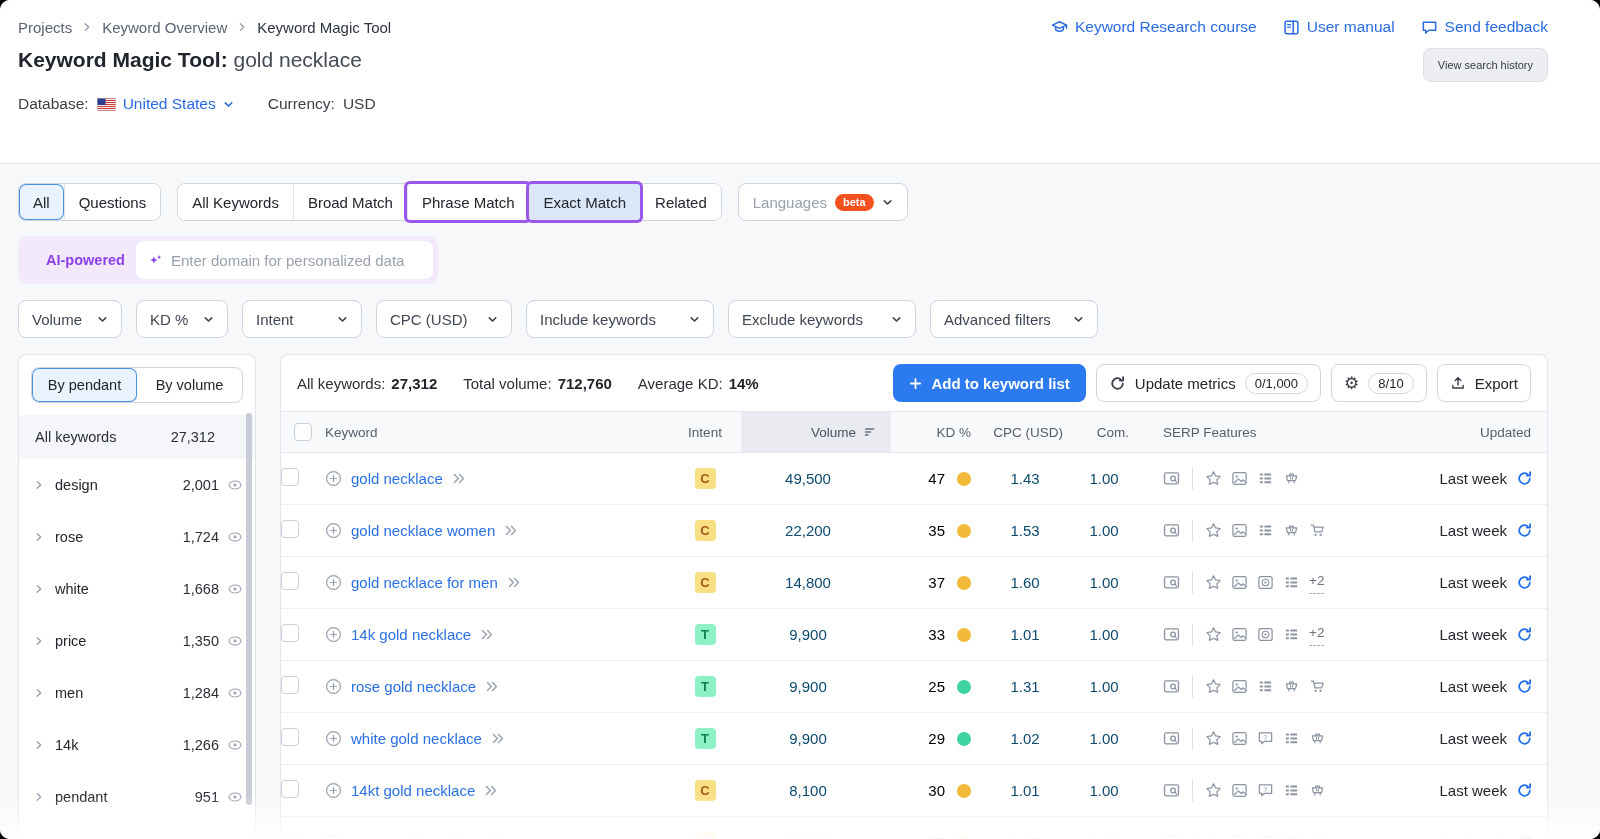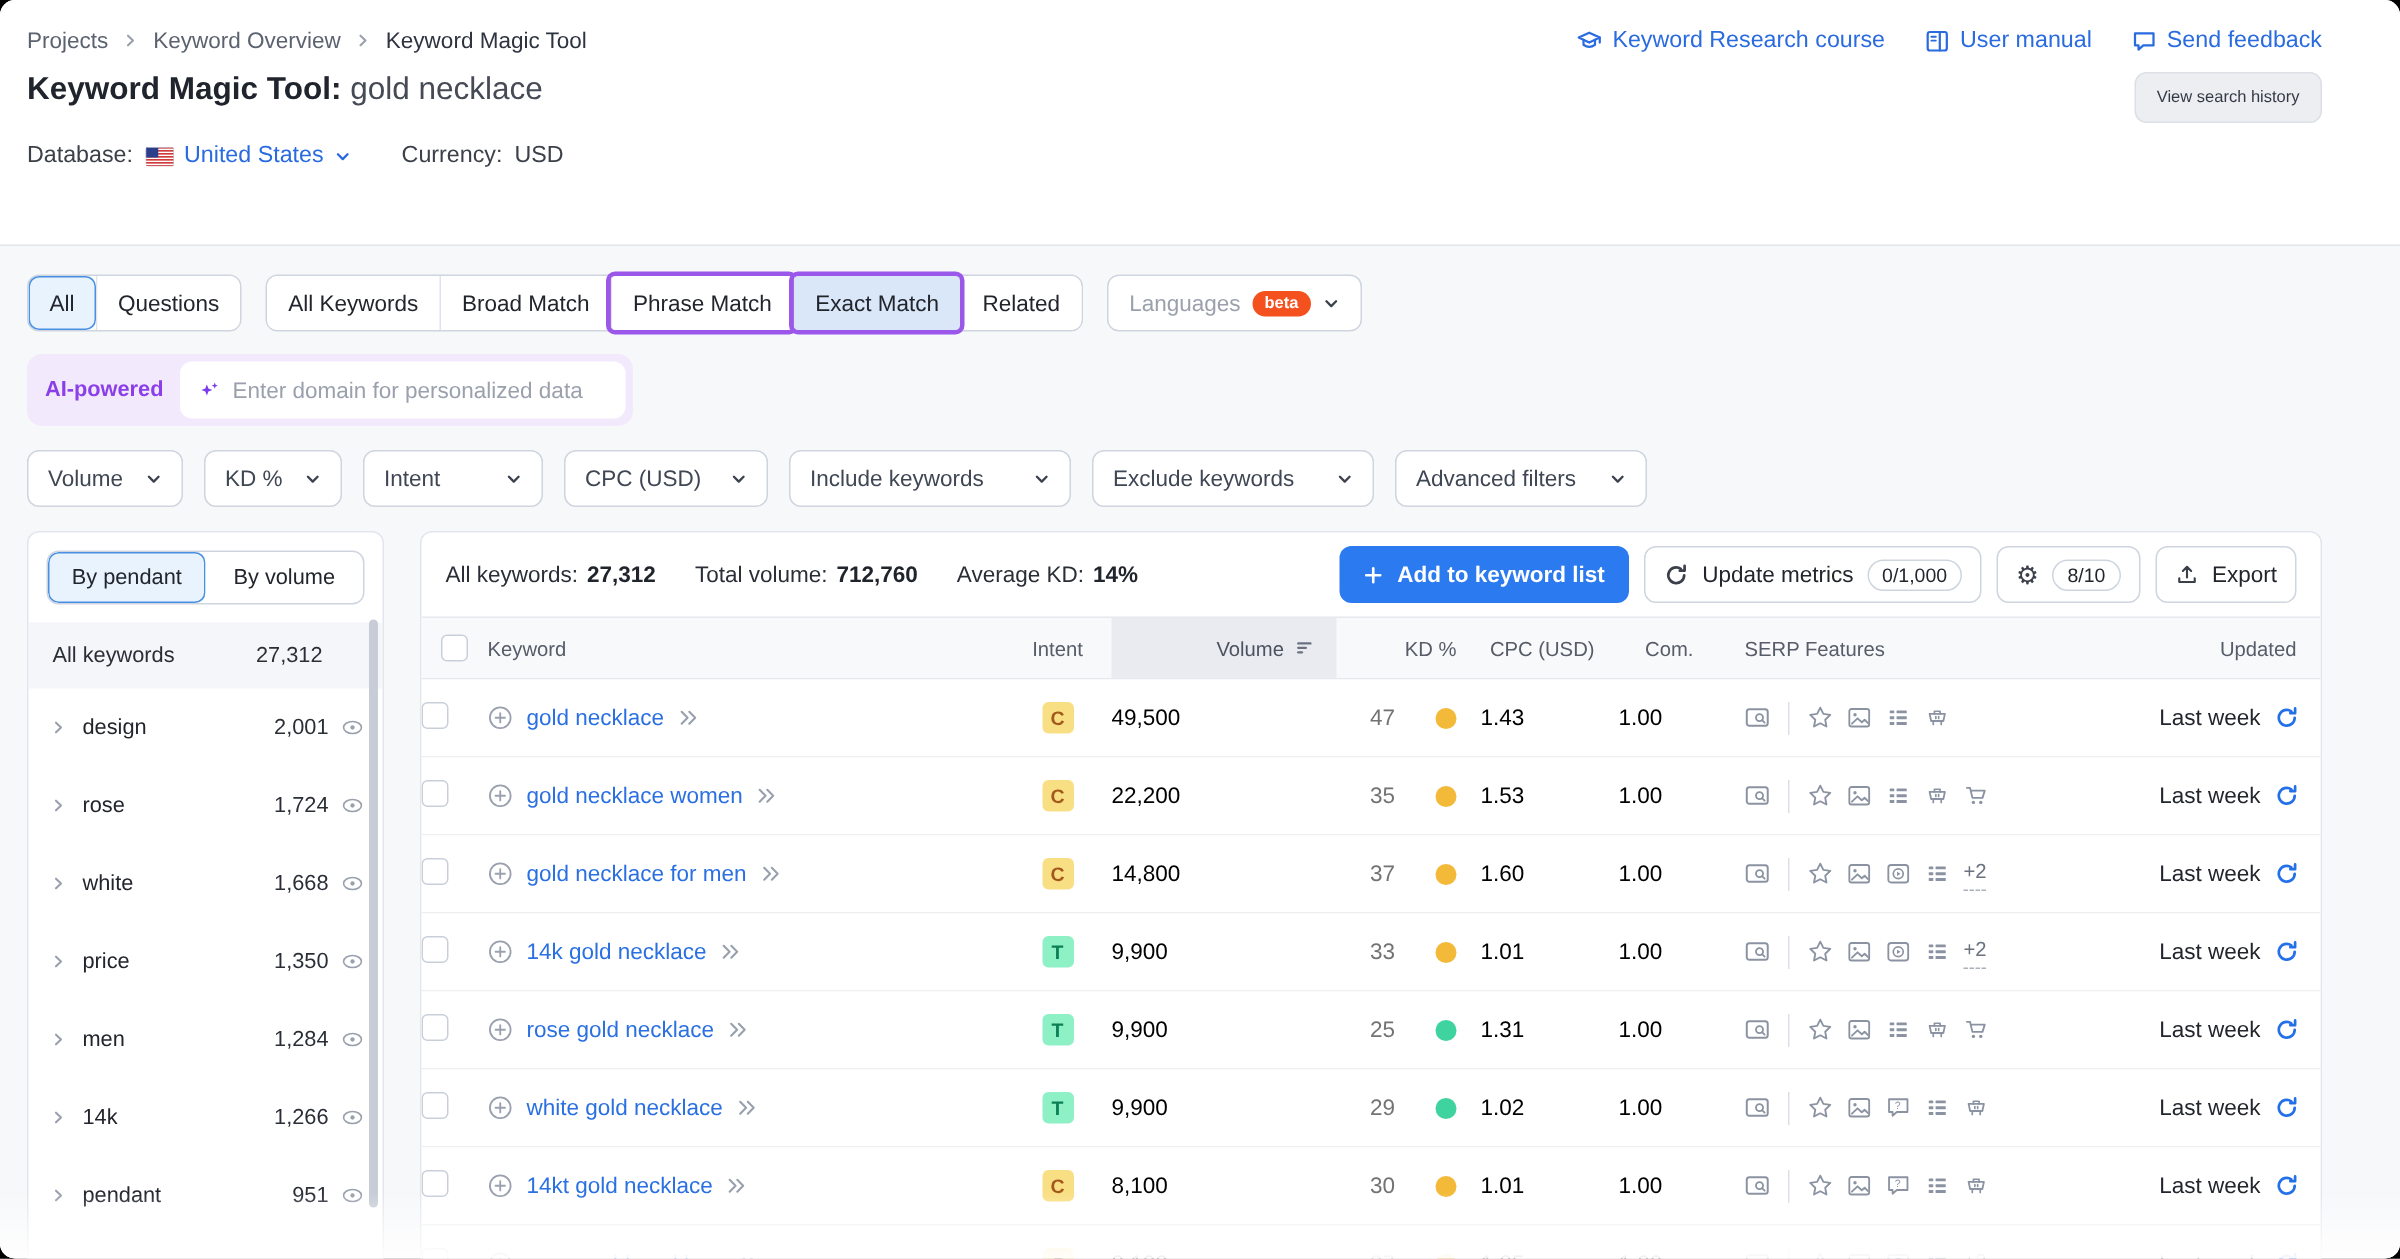--- a/index.html
+++ b/index.html
@@ -42,21 +42,21 @@
   .seg-btn.sel { background:#e8f3fe; box-shadow:inset 0 0 0 1px #4a90e2; border-radius:7px; }
   .seg-btn.annot { box-shadow:0 0 0 3px #9a57e9; z-index:2; border-radius:3px; }
   .seg-btn.annot.fill { background:#d9e7f9; }
   .lang-pill { display:inline-flex; align-items:center; gap:8px; background:#fff; border:1px solid #cfd5df;
                border-radius:8px; height:38px; padding:0 14px; cursor:pointer; }
   .lang-label { color:#9aa1ad; font-size:15px; }
   .beta-badge { background:#f4511e; color:#fff; font-size:11px; font-weight:700; border-radius:10px; padding:2.5px 8px; }
   .lang-pill .chev { color:#3c424d; display:inline-flex; }
 
   
-  .ai-bar { margin-top:15px; display:inline-flex; align-items:center; gap:11px; background:#f3e9fc; border-radius:10px; padding:5px 5px 5px 12px; }
+  .ai-bar { margin-top:15px; display:inline-flex; align-items:center; gap:11px; background:#f3e9fc; border-radius:10px; padding:5px 5px 5px 28px; }
   .ai-label { color:#8a3fe8; font-size:14.5px; font-weight:600; }
   .ai-input-wrap { background:#fff; border-radius:8px; height:38px; display:inline-flex; align-items:center; padding:0 12px; gap:8px; }
   .ai-input-wrap input { border:none; outline:none; font-size:15px; width:250px; color:#3c4049; font-family:inherit; background:transparent; }
   .ai-input-wrap input::placeholder { color:#9aa1ad; }
 
   
   .filters-row { margin-top:16px; display:flex; gap:14px; }
   .filter-pill { display:inline-flex; align-items:center; justify-content:space-between; background:#fff; border:1px solid #cfd5df;
                  border-radius:8px; height:38px; padding:0 13px; font-size:15px; color:#3f4654; cursor:pointer; font-family:inherit; }
   .filter-pill .chev { color:#3c424d; display:inline-flex; margin-left:14px; }
@@ -118,22 +118,22 @@
   .checkbox { width:18px; height:18px; border:1.5px solid #c9cfd9; border-radius:4px; background:#fff; display:inline-block; cursor:pointer; }
   .c-kw { display:flex; align-items:center; gap:9px; min-width:0; }
   .plusc { color:#9aa1ae; display:inline-flex; cursor:pointer; flex:none; }
   .kw-link { color:#2a70e2; cursor:pointer; white-space:nowrap; }
   .dchev { color:#98a0ad; display:inline-flex; cursor:pointer; }
   .c-int { display:flex; justify-content:center; }
   .intent-badge { width:21px; height:21px; border-radius:4px; display:inline-flex; align-items:center; justify-content:center;
                   font-size:13px; font-weight:700; }
   .int-C { background:#f9df83; color:#a2591c; }
   .int-T { background:#8ef0c5; color:#0c7f55; }
-  .c-vol, .c-cpc, .c-com { text-align:left; padding-right:16px; color:#000000; }
-  .c-kd { display:flex; justify-content:flex-end; align-items:center; gap:27px; padding-right:16px; color:#737373; }
+  .c-vol, .c-cpc, .c-com { text-align:center; padding-right:16px; color:#0c4a6e; }
+  .c-kd { display:flex; justify-content:flex-end; align-items:center; gap:12px; padding-right:16px; color:#000000; }
   .kd-dot { width:14px; height:14px; border-radius:50%; display:inline-block; }
   .kd-dot.medium { background:#f2ba38; }
   .kd-dot.easy { background:#3fd3a0; }
   .c-serp { display:flex; align-items:center; gap:9px; padding-left:18px; color:#8b93a2; }
   .serp-div { width:1px; height:22px; background:#dcdfe6; margin:0 3px; }
   .serp-ic { display:inline-flex; color:#8b93a2; }
   .serp-extra { font-size:13.5px; color:#6b7280; border-bottom:1px dashed #aab1bd; padding-bottom:1px; line-height:1.5; cursor:pointer; }
   .c-upd { display:flex; justify-content:flex-end; align-items:center; gap:9px; padding-right:14px; color:#22252c; }
   .refresh-blue { color:#2470e8; display:inline-flex; cursor:pointer; }
 

